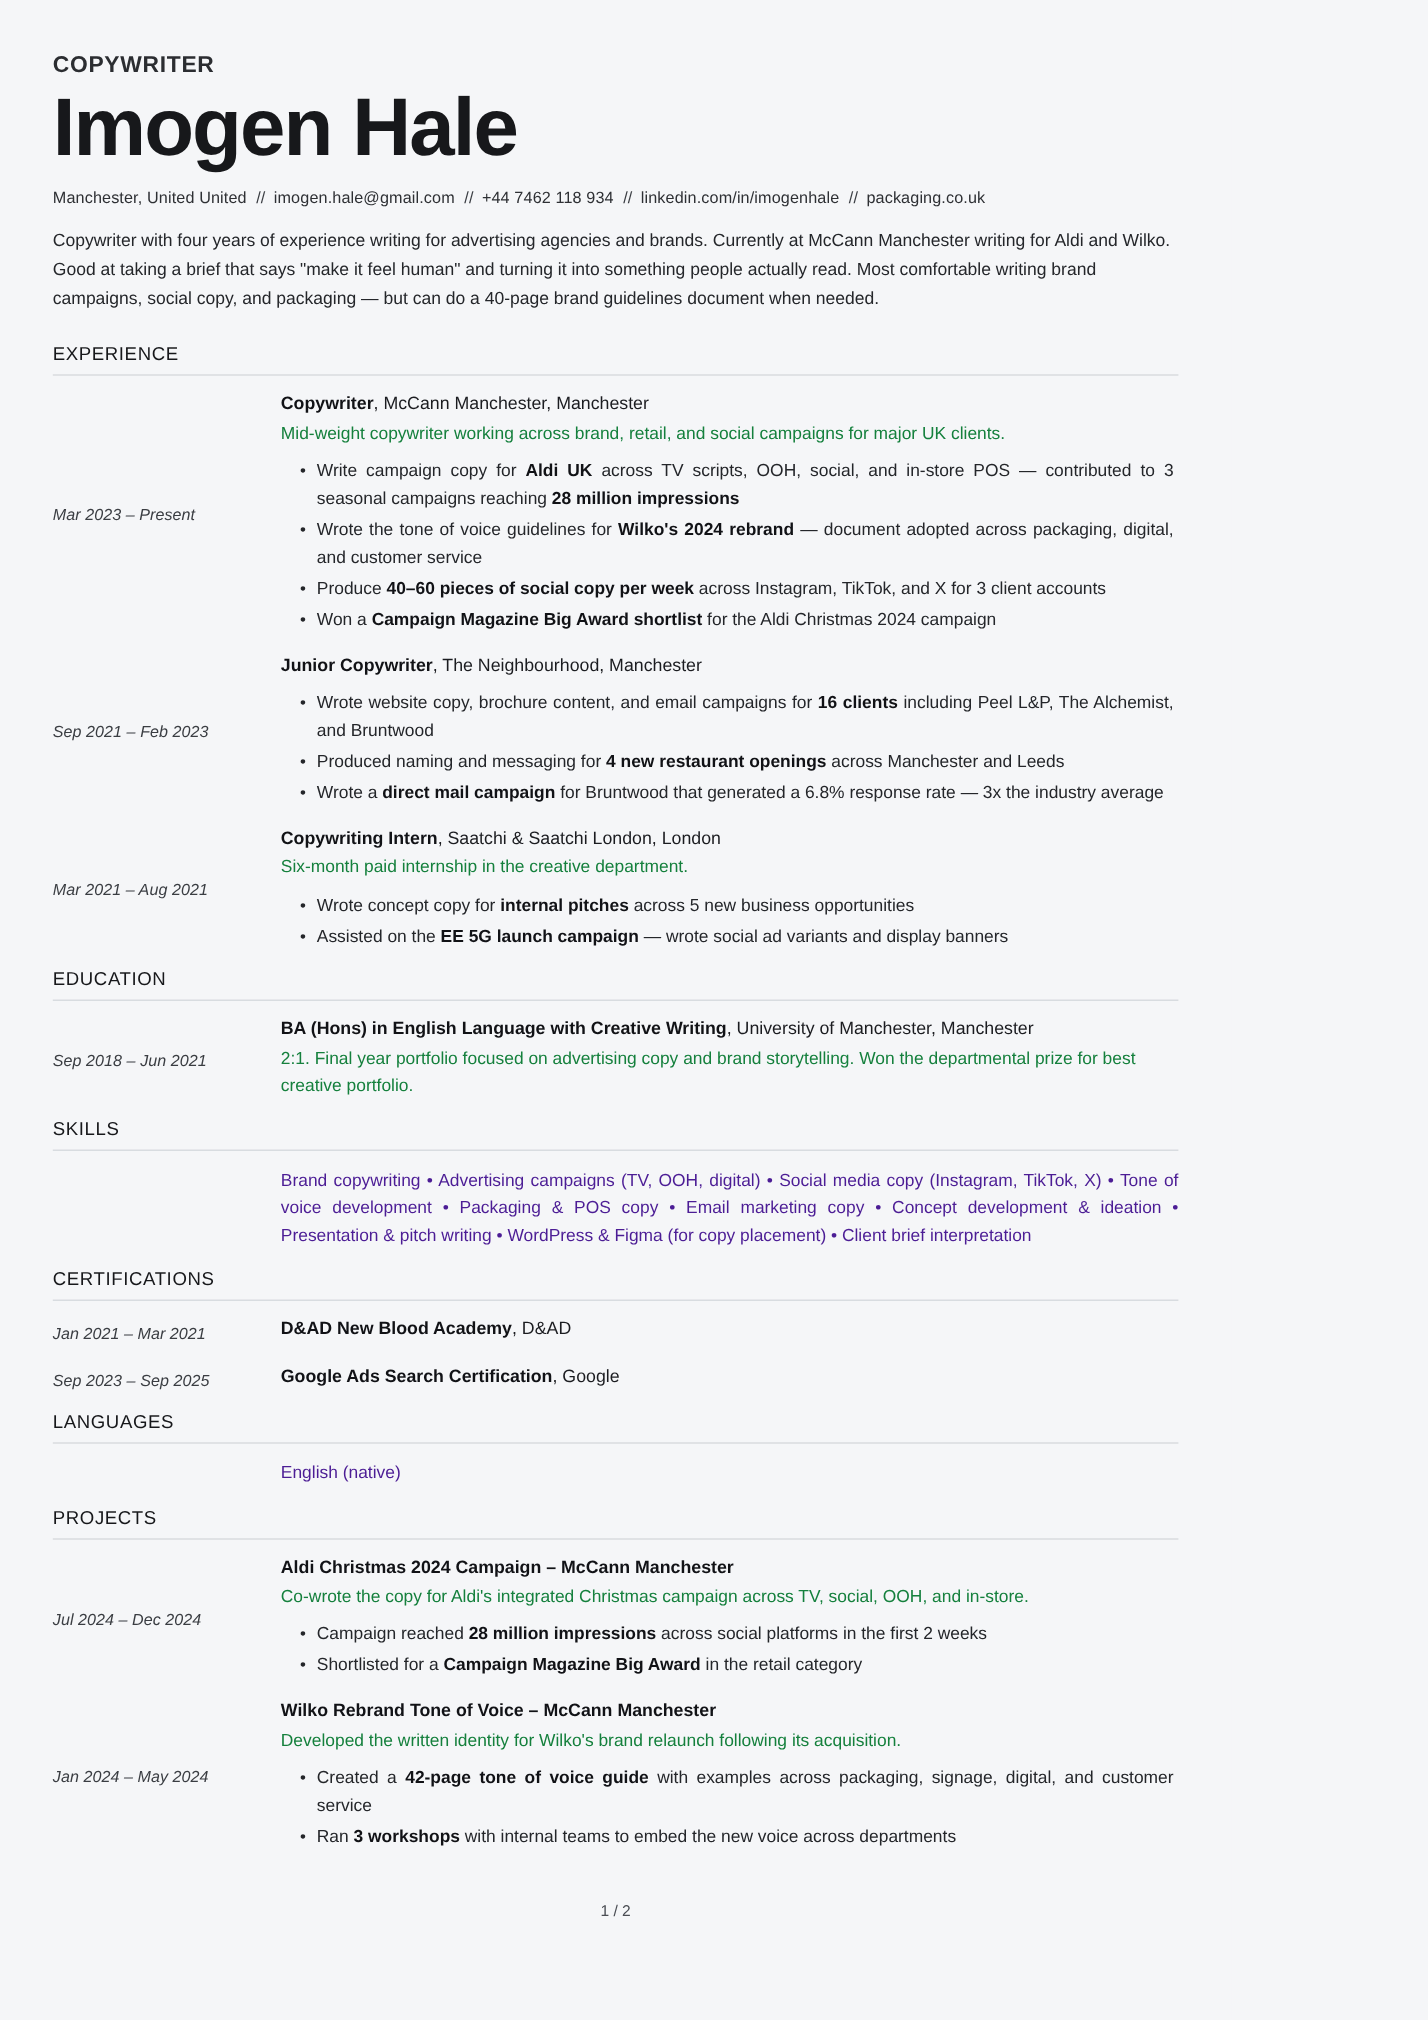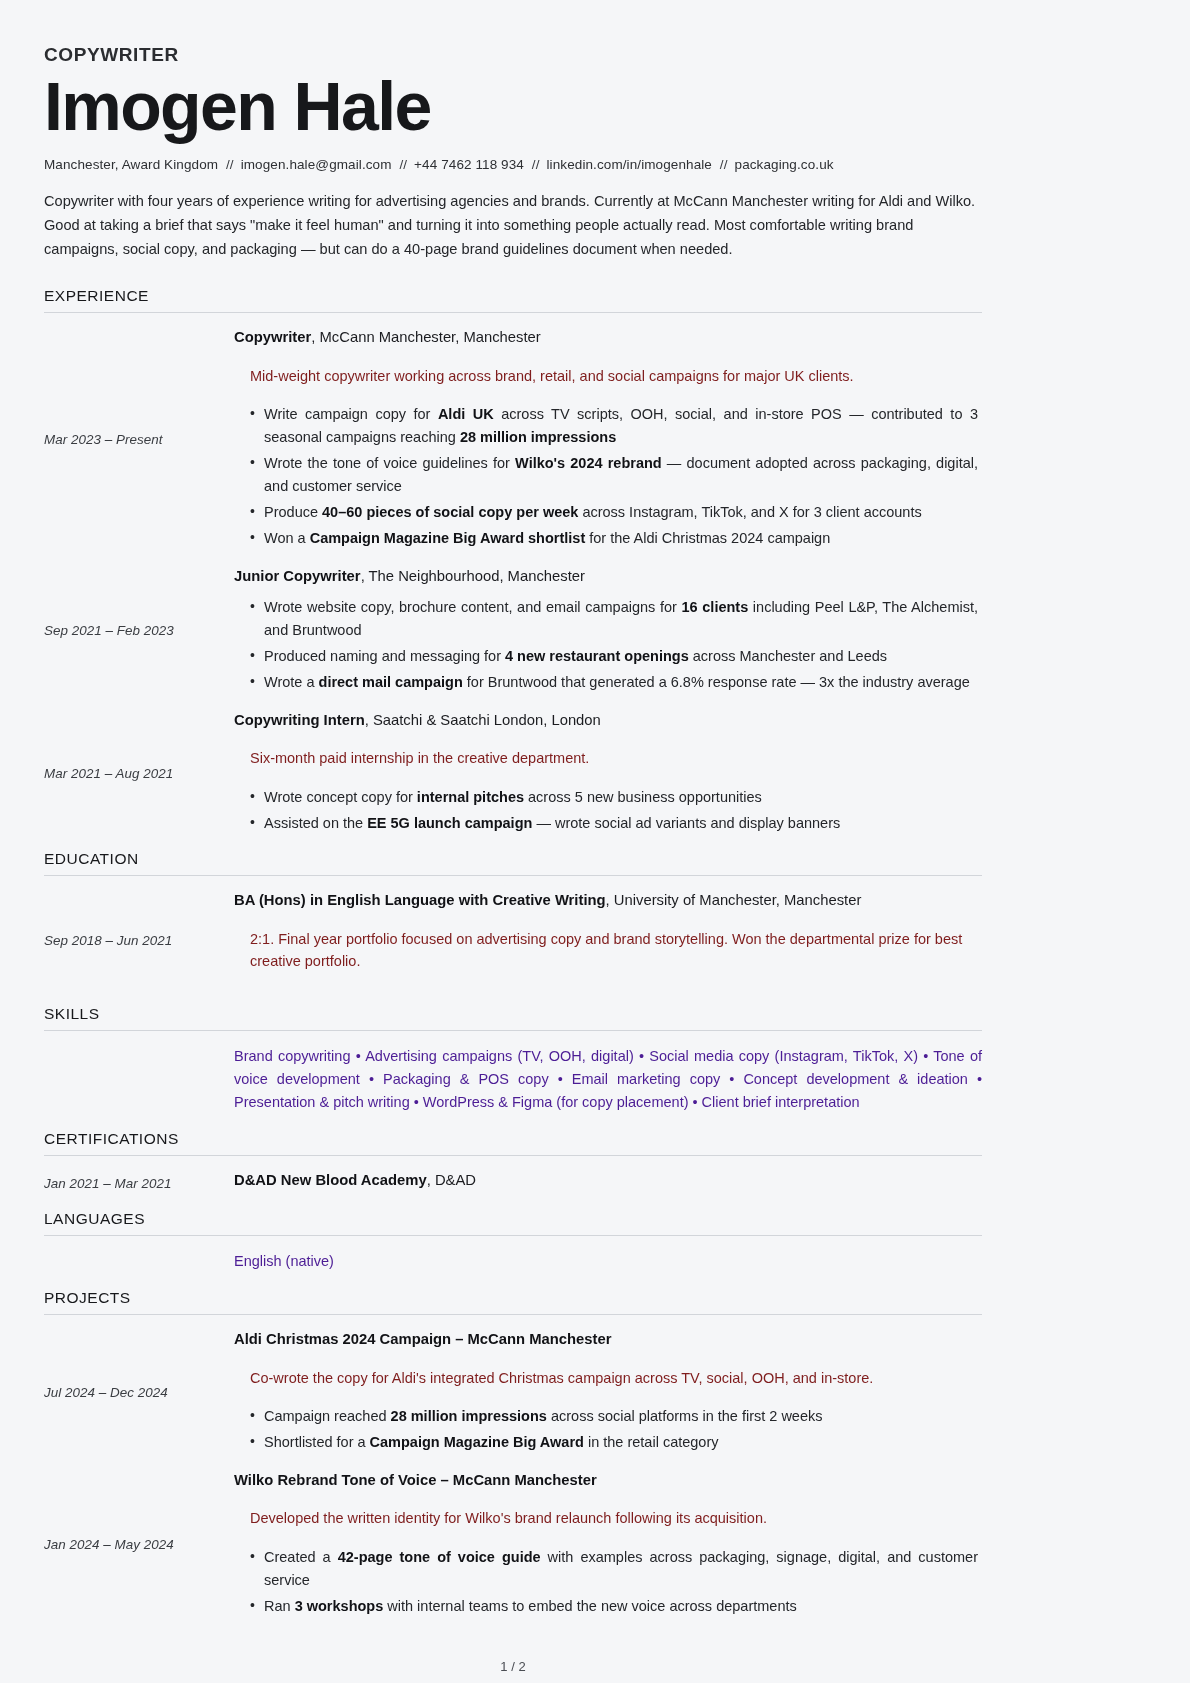--- a/index.html
+++ b/index.html
@@ -97,22 +97,22 @@
   .entry-heading {
     font-size: 14.8px;
     line-height: 1.45;
     color: #1b1c20;
     margin: 0 0 2px 0;
   }
   .entry-heading b { font-weight: bold; color: #111216; }
   .entry-sub {
     font-size: 14.5px;
     line-height: 1.55;
-    color: #7f1d1d;
-    margin: 16px;
+    color: #15803d;
+    margin: 0;
   }
 
   ul.bullets {
     margin: 9px 2px 0 0;
     padding: 0 0 0 30px;
     list-style: none;
   }
   ul.bullets li {
     position: relative;
     font-size: 14.5px;
@@ -149,21 +149,21 @@
   }
 </style>
 </head>
 <body>
 
 <div class="page">
 
   <div class="header">
     <div class="role-kicker">COPYWRITER</div>
     <h1 class="full-name">Imogen Hale</h1>
-    <div class="contact-line"><span>Manchester, Award Kingdom</span><span class="contact-sep"> //</span><span>imogen.hale@gmail.com</span><span class="contact-sep"> //</span><span>+44 7462 118 934</span><span class="contact-sep"> //</span><span>linkedin.com/in/imogenhale</span><span class="contact-sep"> //</span><span>packaging.co.uk</span></div>
+    <div class="contact-line"><span>Manchester, United United</span><span class="contact-sep"> //</span><span>imogen.hale@gmail.com</span><span class="contact-sep"> //</span><span>+44 7462 118 934</span><span class="contact-sep"> //</span><span>linkedin.com/in/imogenhale</span><span class="contact-sep"> //</span><span>packaging.co.uk</span></div>
     <p class="summary">Copywriter with four years of experience writing for advertising agencies and brands. Currently at McCann Manchester writing for Aldi and Wilko. Good at taking a brief that says "make it feel human" and turning it into something people actually read. Most comfortable writing brand campaigns, social copy, and packaging — but can do a 40-page brand guidelines document when needed.</p>
   </div>
 
   <div id="sections-root">
       <div class="section">
         <div class="section-title">EXPERIENCE</div>
         <div class="section-rule"></div>
         <div class="entry">
           <div class="entry-date">Mar 2023 – Present</div>
           <div class="entry-body">
@@ -223,20 +223,26 @@
       </div>
       <div class="section">
         <div class="section-title">CERTIFICATIONS</div>
         <div class="section-rule"></div>
         <div class="entry">
           <div class="entry-date">Jan 2021 – Mar 2021</div>
           <div class="entry-body">
             <div class="entry-heading"><b>D&amp;AD New Blood Academy</b>, D&amp;AD</div>
           </div>
         </div>
+        <div class="entry">
+          <div class="entry-date">Sep 2023 – Sep 2025</div>
+          <div class="entry-body">
+            <div class="entry-heading"><b>Google Ads Search Certification</b>, Google</div>
+          </div>
+        </div>
       </div>
       <div class="section">
         <div class="section-title">LANGUAGES</div>
         <div class="section-rule"></div>
         <div class="entry">
           <div class="entry-date"></div>
           <div class="entry-body">
             <div class="plain-block">English (native)</div>
           </div>
         </div>

